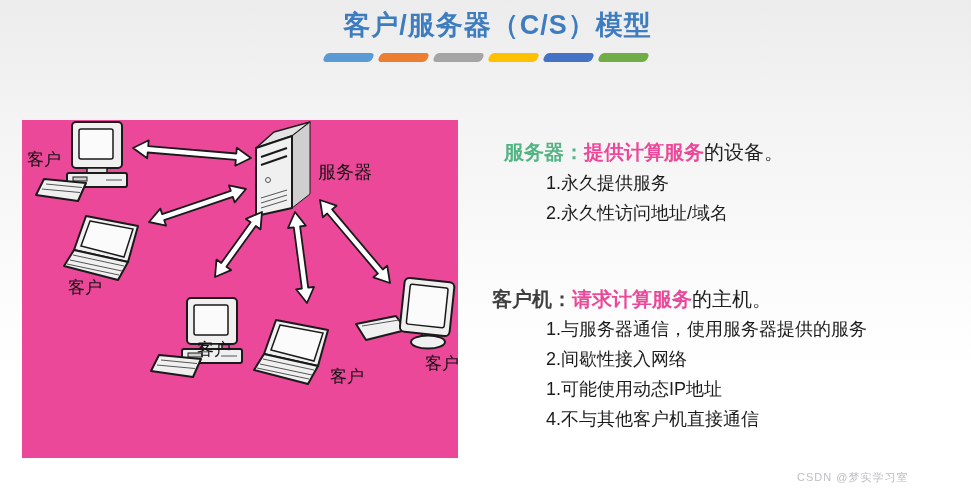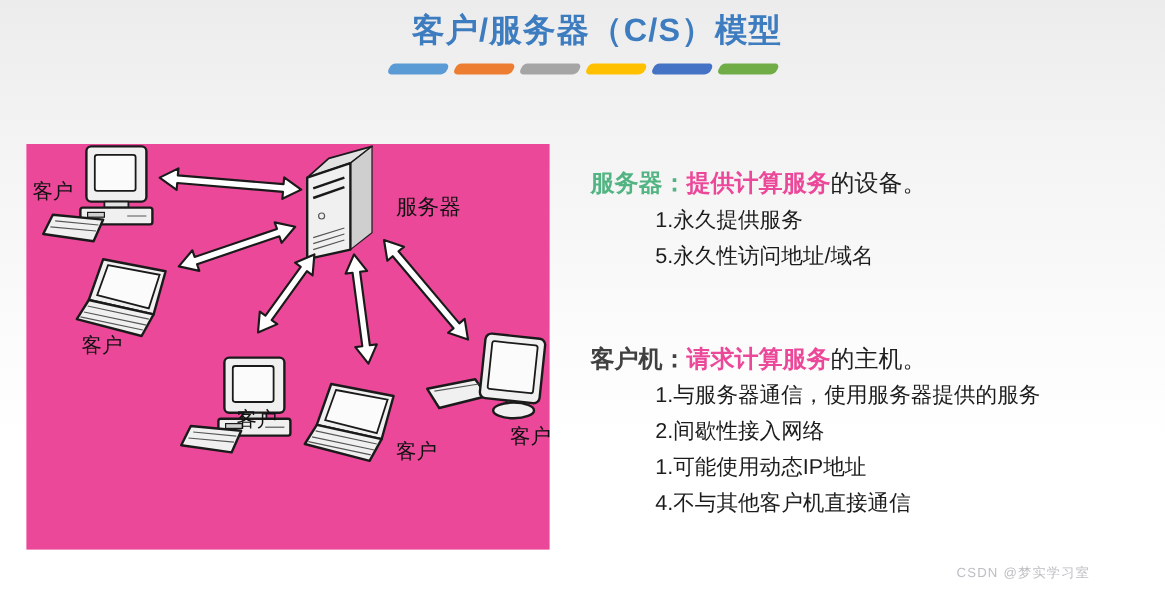--- a/index.html
+++ b/index.html
@@ -116,32 +116,32 @@
     <g id="arrow-layer">
         <polygon points="111.0,28.0 125.2,38.2 125.7,32.5 213.8,39.9 213.3,45.7 229.0,38.0 214.8,27.8 214.3,33.5 126.2,26.1 126.7,20.3" class="arrow"></polygon>
         <polygon points="127.0,102.0 144.1,105.7 142.2,100.2 210.8,76.9 212.7,82.4 224.0,69.0 206.9,65.3 208.8,70.8 140.2,94.1 138.3,88.6" class="arrow"></polygon>
         <polygon points="193.0,157.0 209.1,150.1 204.4,146.7 233.8,106.0 238.5,109.4 240.0,92.0 223.9,98.9 228.6,102.3 199.2,143.0 194.5,139.6" class="arrow"></polygon>
         <polygon points="285.0,183.0 292.0,167.0 286.2,167.7 278.1,106.5 283.9,105.7 273.0,92.0 266.0,108.0 271.8,107.3 279.9,168.5 274.1,169.3" class="arrow"></polygon>
         <polygon points="368.0,163.0 365.2,145.7 360.8,149.5 310.1,89.4 314.6,85.7 298.0,80.0 300.8,97.3 305.2,93.5 355.9,153.6 351.4,157.3" class="arrow"></polygon>
       </g>
   </svg>
 
   <span class="dlabel" style="left:5px;top:28px">客户</span>
-  <span class="dlabel" style="left:308px;top:40px;font-size:18px">服务器</span>
+  <span class="dlabel" style="left:296px;top:40px;font-size:18px">服务器</span>
   <span class="dlabel" style="left:46px;top:156px">客户</span>
   <span class="dlabel" style="left:175px;top:218px">客户</span>
   <span class="dlabel" style="left:308px;top:245px">客户</span>
   <span class="dlabel" style="left:403px;top:232px">客户</span>
 </div>
 
 <div class="rline" style="left:492px;top:139px">
-  <span class="term" id="server-term" style="color: rgb(83, 180, 131);">服务器：</span><span class="defbold">提供计算服务</span><span class="defrest">的设备。</span>
+  <span class="term" id="server-term" style="color: rgb(83, 180, 131); margin-left: 12px;">服务器：</span><span class="defbold">提供计算服务</span><span class="defrest">的设备。</span>
 </div>
 <div class="subitem" style="left:546px;top:171px">1.永久提供服务</div>
-<div class="subitem" style="left:546px;top:201px">5.永久性访问地址/域名</div>
+<div class="subitem" style="left:546px;top:201px">2.永久性访问地址/域名</div>
 
 <div class="rline" style="left:492px;top:286px">
   <span class="term" id="client-term" style="color: #404040;">客户机：</span><span class="defbold">请求计算服务</span><span class="defrest">的主机。</span>
 </div>
 <div class="subitem" style="left:546px;top:317px">1.与服务器通信，使用服务器提供的服务</div>
 <div class="subitem" style="left:546px;top:347px">2.间歇性接入网络</div>
 <div class="subitem" style="left:546px;top:377px">1.可能使用动态IP地址</div>
 <div class="subitem" style="left:546px;top:407px">4.不与其他客户机直接通信</div>
 
 <div class="appline" style="left:497px;top:461px">应用：Web，文件传输FTP，远程登录，电子邮件</div>

